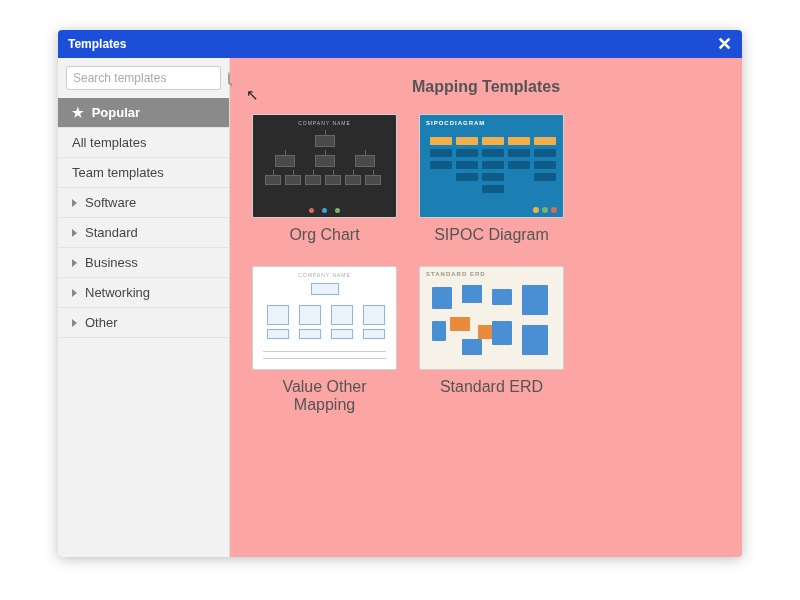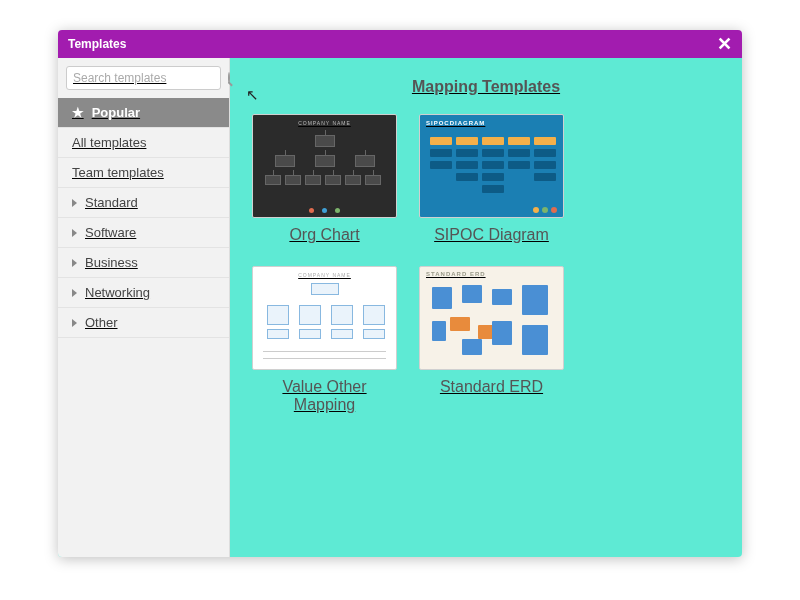--- a/index.html
+++ b/index.html
@@ -18,40 +18,39 @@
     height: 527px;
     border-radius: 4px;
     box-shadow: 0 2px 14px rgba(0,0,0,0.25);
     background: #f5f5f5;
     display: flex;
     flex-direction: column;
     overflow: hidden;
   }
   .titlebar {
     height: 28px;
-    background: #a21caf;
+    background: #1d4ed8;
     color: #fff;
     display: flex;
     align-items: center;
     padding: 0 10px;
     font-size: 12px;
     font-weight: 600;
   }
   .titlebar .spacer { flex: 1; }
   .close-x {
     font-size: 18px;
     line-height: 1;
     cursor: pointer;
     font-weight: bold;
   }
   .body {
     flex: 1;
     display: flex;
-    background: #5eead4;
-    text-decoration: underline;
+    background: #fca5a5;
   }
   .sidebar {
     width: 172px;
     background: #f2f2f2;
     border-right: 1px solid #ddd;
     display: flex;
     flex-direction: column;
   }
   .search-wrap {
     padding: 8px;
@@ -249,25 +248,25 @@
           <span>Popular</span>
         </li>
         <li class="sidebar-item">
           <span>All templates</span>
         </li>
         <li class="sidebar-item">
           <span>Team templates</span>
         </li>
         <li class="sidebar-item">
           <span class="caret"></span>
+          <span>Software</span>
+        </li>
+        <li class="sidebar-item">
+          <span class="caret"></span>
           <span>Standard</span>
-        </li>
-        <li class="sidebar-item">
-          <span class="caret"></span>
-          <span>Software</span>
         </li>
         <li class="sidebar-item">
           <span class="caret"></span>
           <span>Business</span>
         </li>
         <li class="sidebar-item">
           <span class="caret"></span>
           <span>Networking</span>
         </li>
         <li class="sidebar-item">

